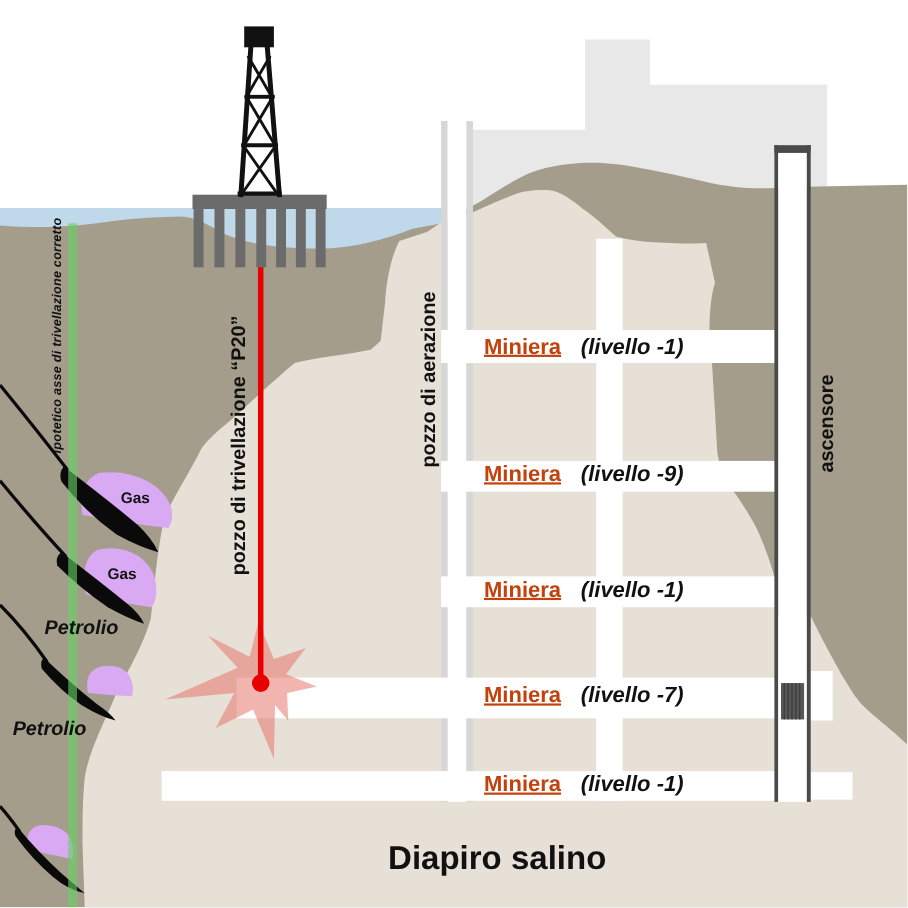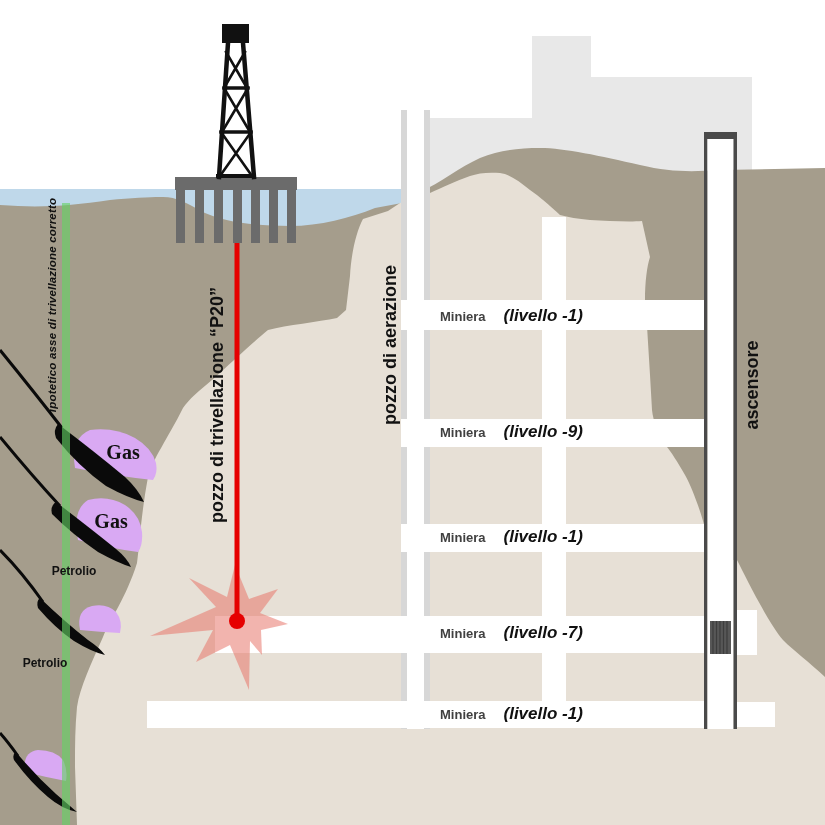--- a/index.html
+++ b/index.html
@@ -5,25 +5,25 @@
   html,body{margin:0;padding:0;background:#fff;}
   .stage{
     position:relative;width:825px;height:825px;overflow:hidden;
     font-family:"Liberation Sans",sans-serif;background:#fff;
   }
   .stage svg{position:absolute;left:0;top:0;}
   .lbl{position:absolute;color:#111;white-space:nowrap;transform:translate(-50%,-50%);}
   .lbl.v{transform:translate(-50%,-50%) rotate(-90deg);}
   .axis-lbl{font-size:11.5px;font-weight:bold;font-style:italic;letter-spacing:.2px;}
   .shaft-lbl{font-size:18px;font-weight:bold;}
-  .pocket-lbl{font-size:20px;font-weight:bold;font-family:Liberation Serif, serif;}
-  .oil-lbl{font-size:12px;font-weight:bold;}
+  .pocket-lbl{font-size:14px;font-weight:bold;}
+  .oil-lbl{font-size:18px;font-weight:bold;font-style:italic;}
   .mine-row{position:absolute;transform:translate(0,-50%);display:flex;align-items:baseline;gap:18px;}
-  .mine-name{font-size:13px;font-weight:bold;color:#404040;}
-  .mine-level{font-size:17px;font-weight:bold;font-style:italic;color:#111;}
+  .mine-name{font-size:20px;font-weight:bold;color:#c2410c;text-decoration:underline;}
+  .mine-level{font-size:20px;font-weight:bold;font-style:italic;color:#111;}
   .title-lbl{font-size:30px;font-weight:bold;color:#111;}
 </style>
 </head>
 <body>
 
 <div class="stage">
 
   <svg width="825" height="825" viewBox="0 0 825 825">
 
     <rect x="0" y="0" width="825" height="825" fill="#FFFFFF"></rect>
@@ -177,14 +177,15 @@
   </div>
   <div class="mine-row" style="left:440px;top:633px;">
     <span class="mine-name">Miniera</span>
     <span class="mine-level">(livello -7)</span>
   </div>
   <div class="mine-row" style="left:440px;top:714px;">
     <span class="mine-name">Miniera</span>
     <span class="mine-level">(livello -1)</span>
   </div>
 
+  <div class="lbl title-lbl" style="left:452px;top:781px;">Diapiro salino</div>
 
 </div>
 
 </body></html>

